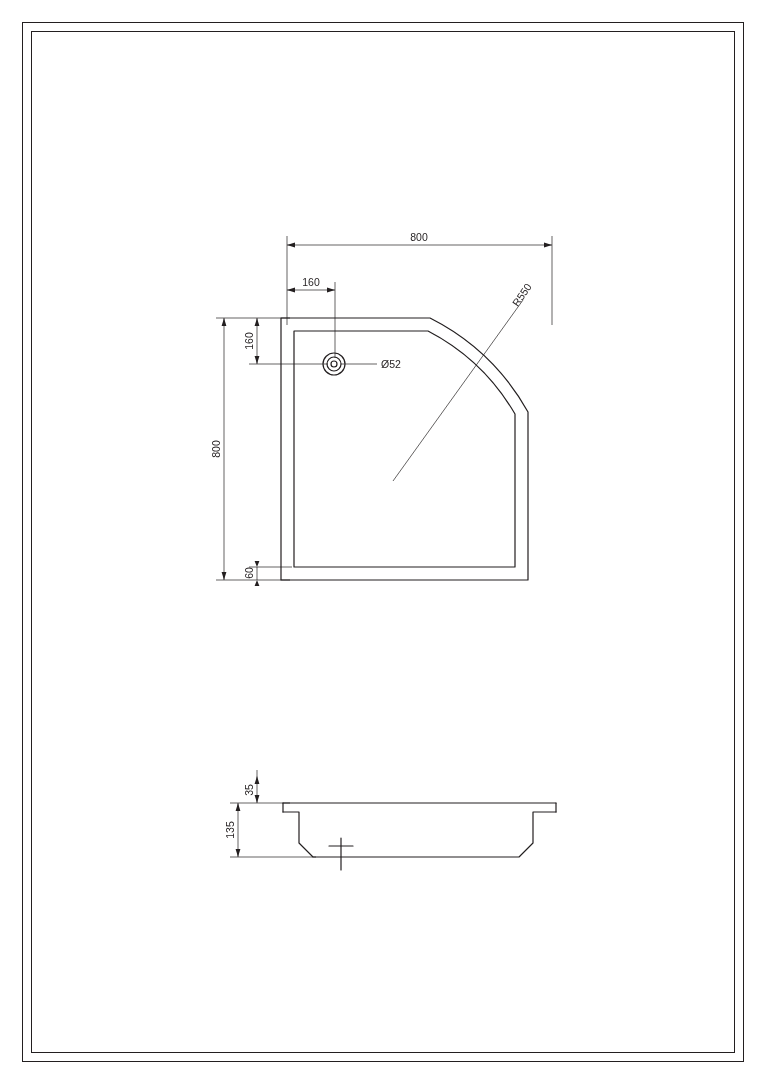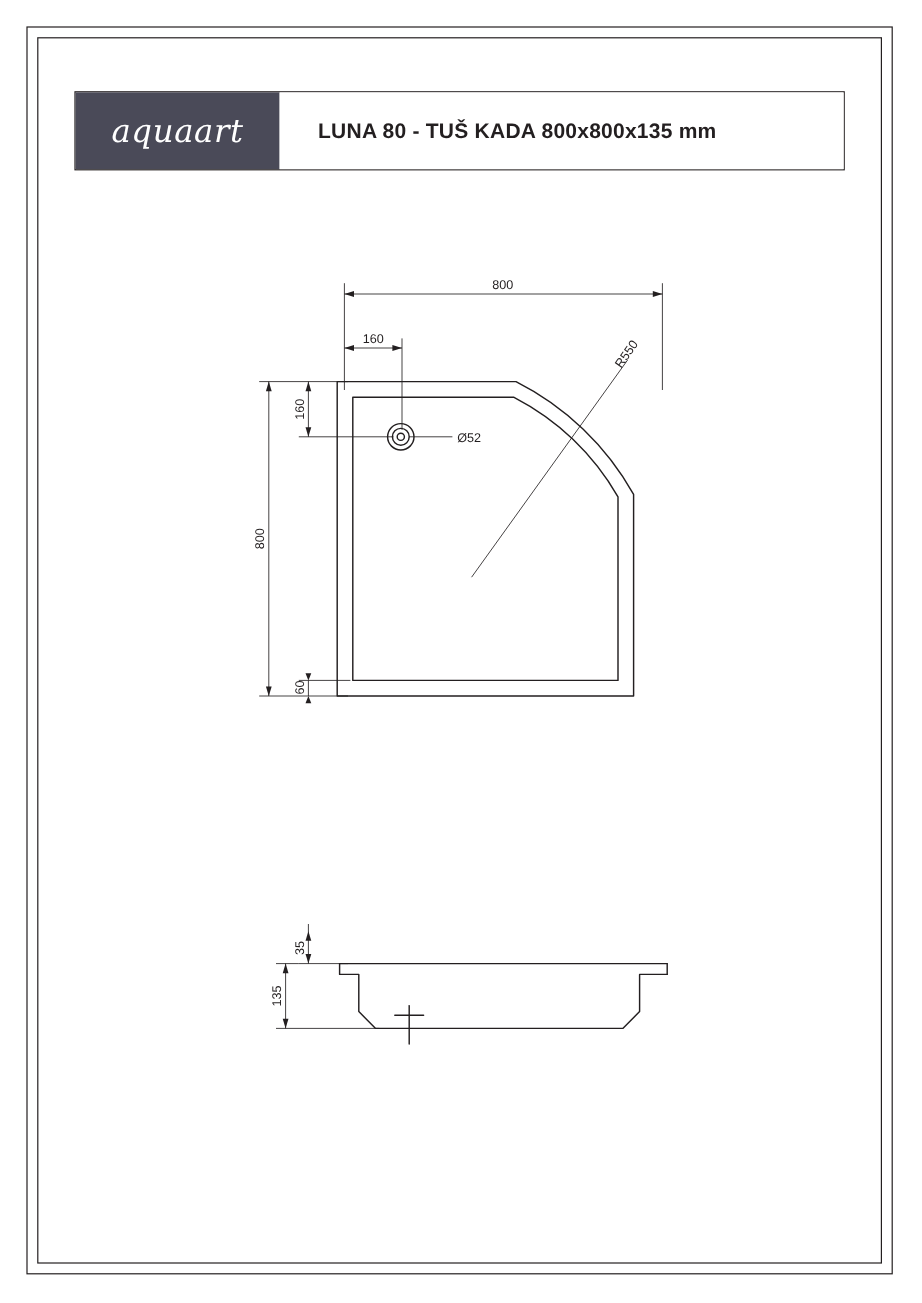--- a/index.html
+++ b/index.html
@@ -98,28 +98,20 @@
   }
 </style>
 </head>
 <body>
 
 <div class="sheet">
 
   <div class="outer-border"></div>
   <div class="inner-border"></div>
 
-  <div class="title-block">
-    <div class="logo-cell">
-      <span class="logo-text">aquaart</span>
-    </div>
-    <div class="title-cell">
-      <span class="title-text">LUNA 80 - TUŠ KADA 800x800x135 mm</span>
-    </div>
-  </div>
 
   <svg class="draw-top" width="768" height="1086" viewBox="0 0 768 1086">
 
     <g fill="none" stroke="#231f20" stroke-width="1.2" stroke-linejoin="round" stroke-linecap="round">
 
       <path d="M 281 318 L 430 318 A 232 232 0 0 1 528 412 L 528 580 L 281 580 Z"></path>
 
       <path d="M 294 331 L 428 331 A 216 216 0 0 1 515 414 L 515 567 L 294 567 Z"></path>
     </g>
 

